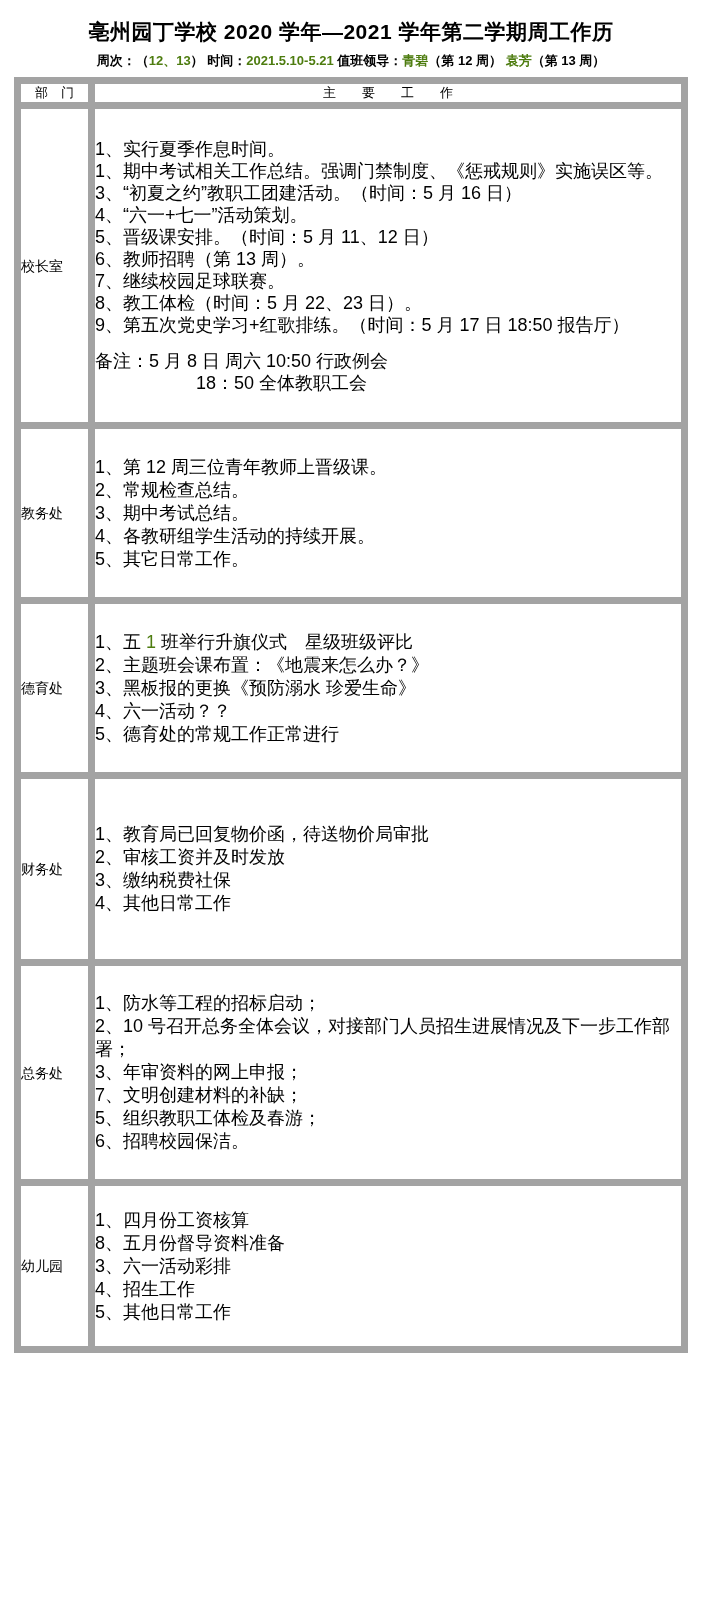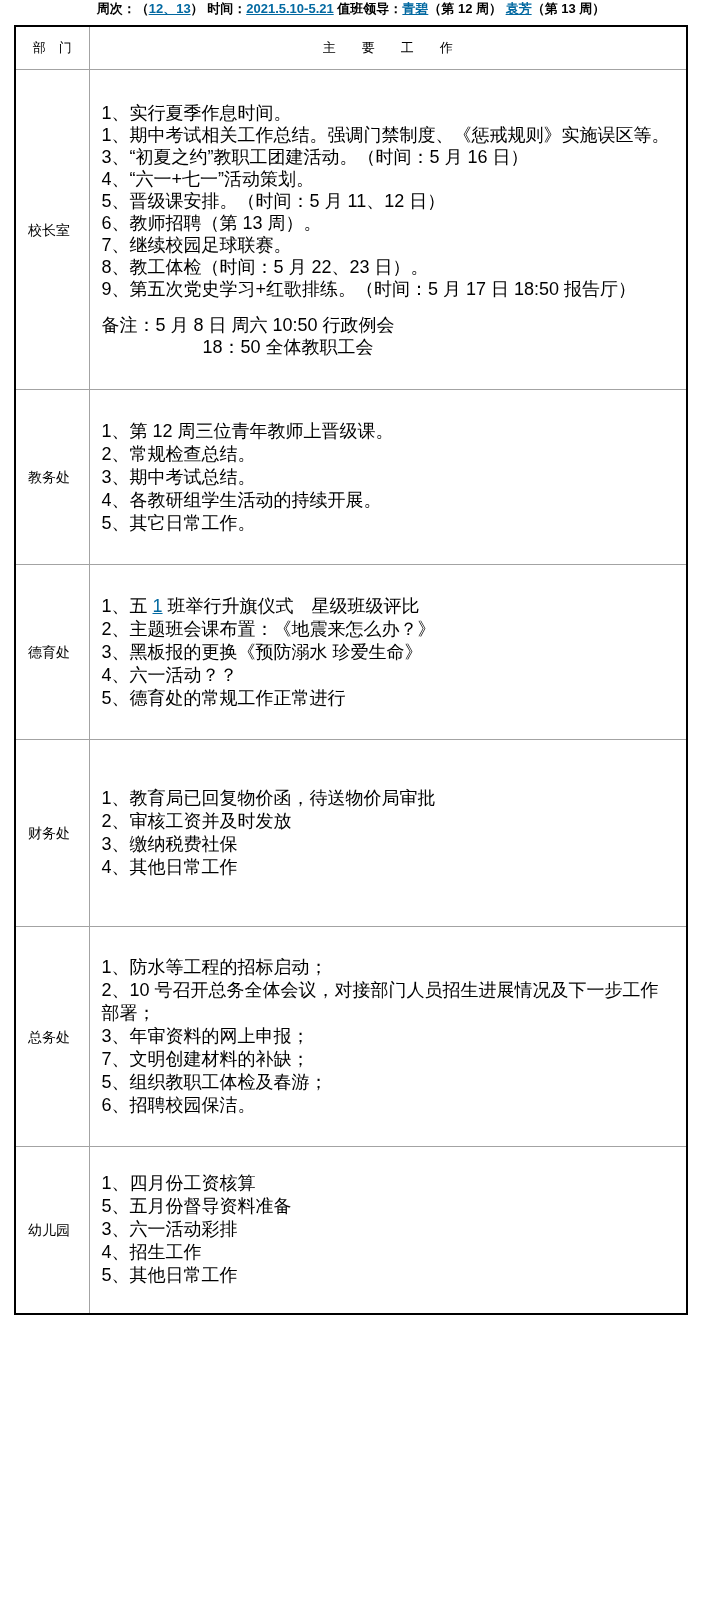--- a/index.html
+++ b/index.html
@@ -18,32 +18,32 @@
     font-weight: bold;
     letter-spacing: 0.5px;
   }
   .subtitle {
     text-align: center;
     font-size: 13px;
     font-weight: bold;
     margin-bottom: 7px;
     white-space: nowrap;
   }
-  .red { color: #0369a1; text-decoration: underline; }
+  .red { color: #4d7c0f; }
   table.schedule {
     border-collapse: collapse;
     table-layout: fixed;
     width: 674px;
     margin-left: 14px;
     border: 2px solid #000;
   }
   table.schedule td {
-    border: 1px solid #a3a3a3;
+    border: 7px solid #a3a3a3;
     vertical-align: middle;
-    padding: 12px;
+    padding: 0;
   }
   .col-dept { width: 74px; }
   .header-row td {
     height: 20px;
     text-align: center;
     font-size: 13px;
     padding: 1px 0;
   }
   .dept-cell {
     font-size: 14px;
@@ -72,20 +72,21 @@
     text-align: center;
   }
   .footer-signature { font-size: 15px; font-weight: bold; line-height: 22px; }
   .footer-date { font-size: 13.5px; font-weight: bold; line-height: 20px; }
 </style>
 </head>
 <body>
 
 <div class="page">
 
+  <div class="doc-title">亳州园丁学校 2020 学年—2021 学年第二学期周工作历</div>
 
   <div class="subtitle">
     <span>周次：（</span><span class="red">12、13</span><span>）  时间：</span><span class="red">2021.5.10-5.21</span><span>  值班领导：</span><span class="red">青碧</span><span>（第 12 周）  </span><span class="red">袁芳</span><span>（第 13 周）</span>
   </div>
 
   <table class="schedule">
     <tbody>
         <tr class="header-row">
       <td class="col-dept">部　门</td>
       <td>主　　要　　工　　作</td>
@@ -151,21 +152,21 @@
         <div class="work-line">7、文明创建材料的补缺；</div>
         <div class="work-line">5、组织教职工体检及春游；</div>
         <div class="work-line">6、招聘校园保洁。</div>
       </td>
     </tr>
 
     <tr class="r7">
       <td class="dept-cell">幼儿园</td>
       <td class="work-cell">
         <div class="work-line">1、四月份工资核算</div>
-        <div class="work-line">5、五月份督导资料准备</div>
+        <div class="work-line">8、五月份督导资料准备</div>
         <div class="work-line">3、六一活动彩排</div>
         <div class="work-line">4、招生工作</div>
         <div class="work-line">5、其他日常工作</div>
       </td>
     </tr>
   </tbody>
     </table>
 
 
 </div>

